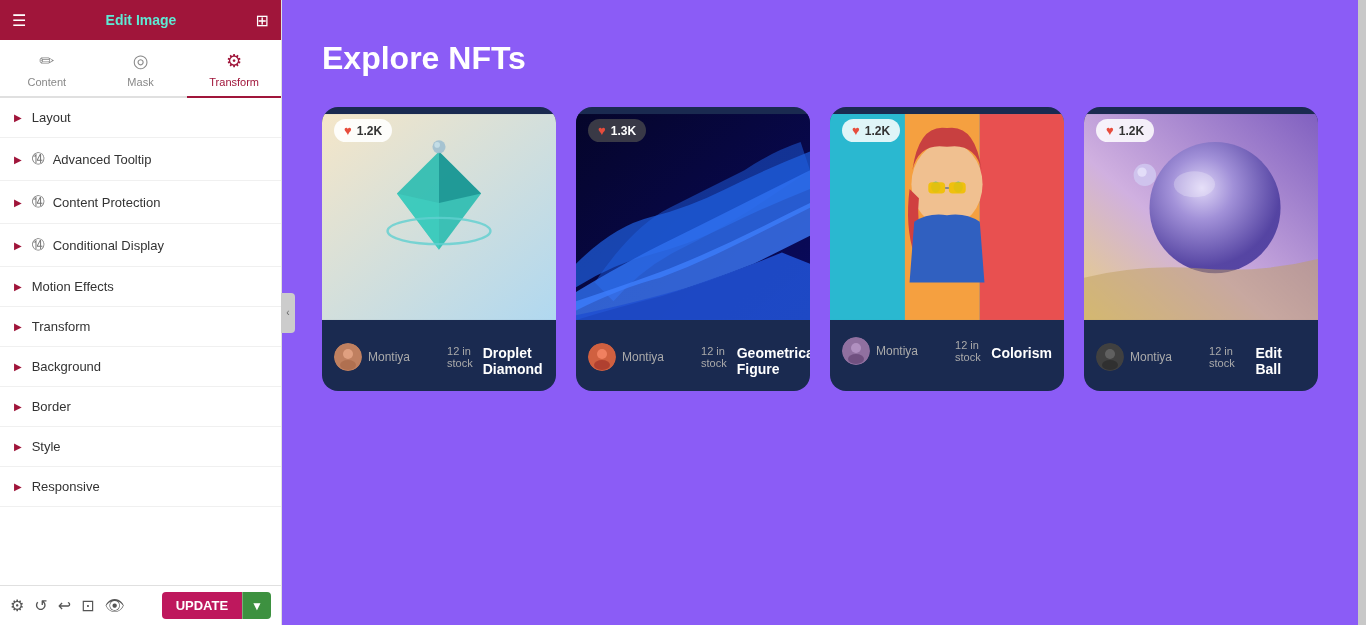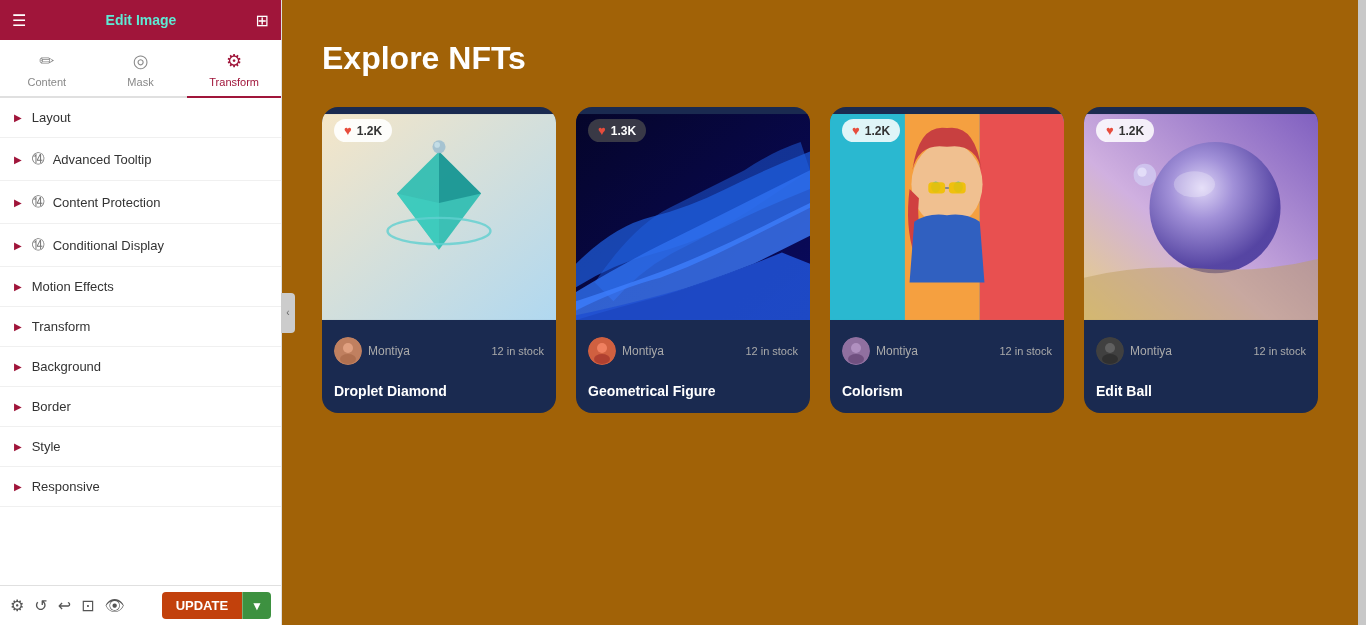--- a/index.html
+++ b/index.html
@@ -127,21 +127,21 @@
       color: #fff;
       border: none;
       border-left: 1px solid rgba(255,255,255,0.3);
       padding: 6px 8px;
       font-size: 12px;
       cursor: pointer;
       border-radius: 0 4px 4px 0;
     }
 
     .update-btn-main {
-      background: #c2410c;
+      background: #be185d;
       color: #fff;
       border: none;
       padding: 6px 14px;
       font-size: 13px;
       font-weight: 600;
       cursor: pointer;
       border-radius: 4px 0 0 4px;
     }
 
     .update-group {
@@ -163,21 +163,21 @@
       justify-content: center;
       cursor: pointer;
       font-size: 10px;
       color: #666;
       z-index: 20;
     }
 
     
     .main-content {
       flex: 1;
-      background: #a16207;
+      background: #8b5cf6;
       overflow-y: auto;
       position: relative;
     }
 
     .main-inner {
       padding: 40px 40px 30px;
     }
 
     .section-title {
       font-size: 32px;
@@ -228,22 +228,21 @@
     }
 
     .heart-icon {
       color: #e74c3c;
       font-size: 13px;
     }
 
     .nft-card-info {
       padding: 10px 12px 14px;
       display: flex;
-      flex-direction: column;
-      gap: 18px;
+      gap: 10px;
     }
 
     .nft-card-meta {
       display: flex;
       align-items: center;
       justify-content: space-between;
     }
 
     .nft-author {
       display: flex;
@@ -271,20 +270,21 @@
     .stock-label {
       font-size: 11px;
       color: #aaa;
       margin-left: 37px;
     }
 
     .nft-title {
       font-size: 14px;
       font-weight: 600;
       color: #fff;
+      margin-top: 8px;
     }
 
     
     .main-content::-webkit-scrollbar { width: 6px; }
     .main-content::-webkit-scrollbar-track { background: #0d1b3e; }
     .main-content::-webkit-scrollbar-thumb { background: #2a3a6e; border-radius: 3px; }
 
     
     .right-scrollbar {
       width: 8px;

